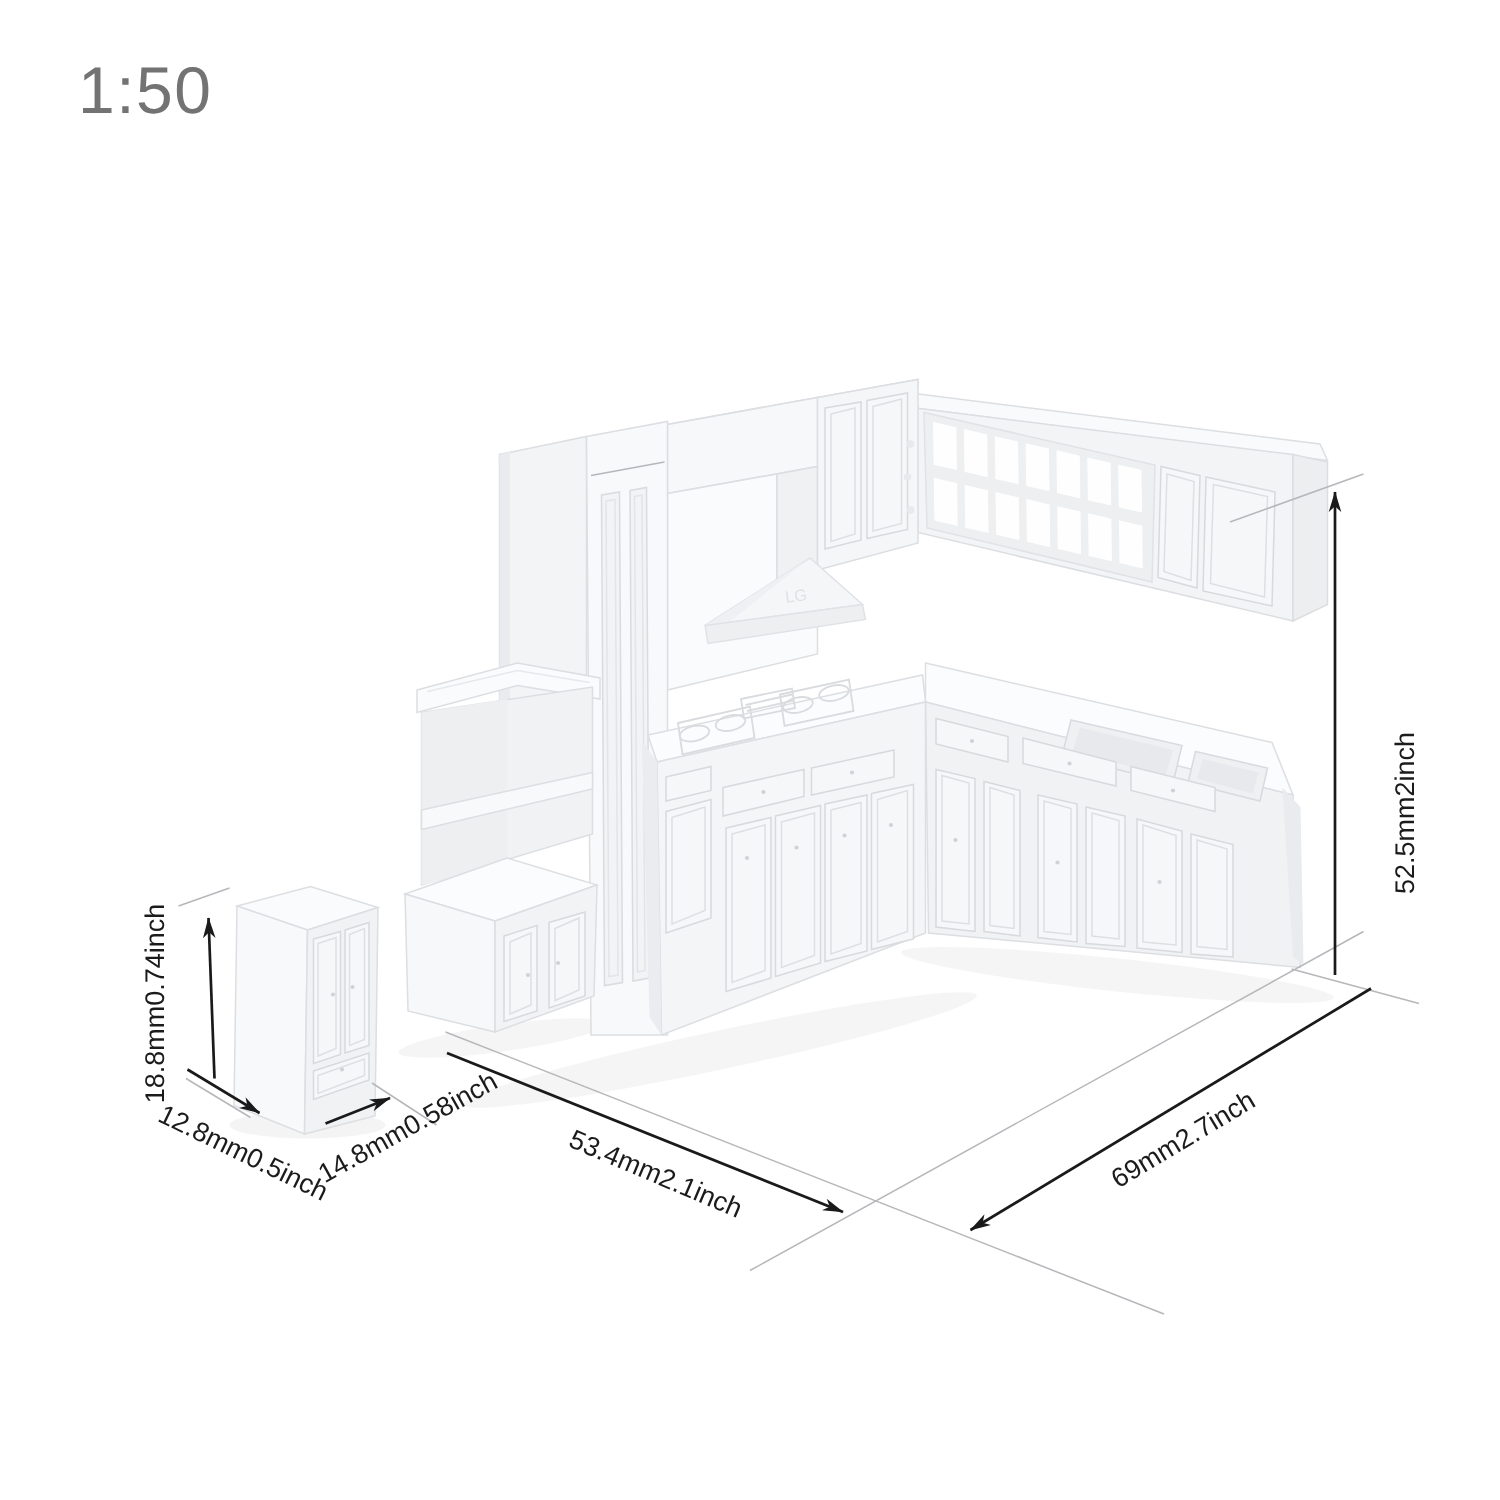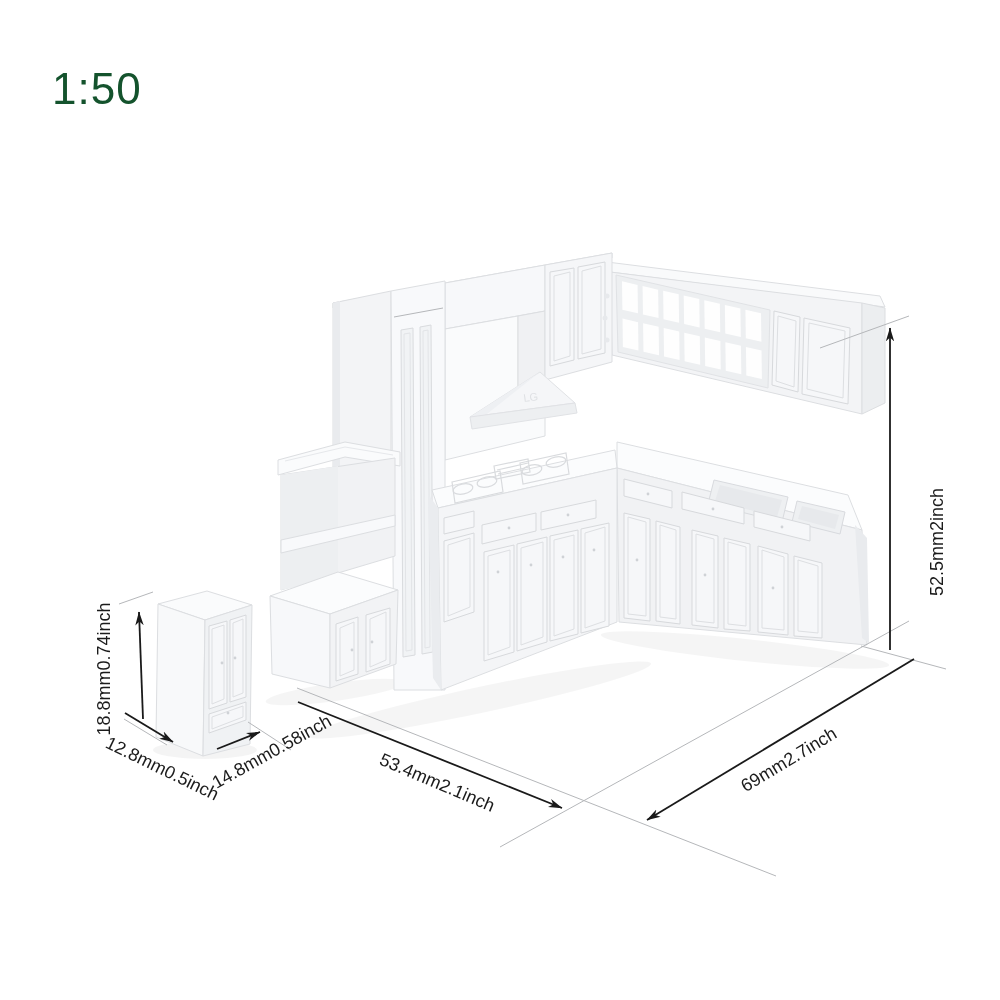--- a/index.html
+++ b/index.html
@@ -1,18 +1,18 @@
 <!DOCTYPE html>
 <html><head>
 <meta charset="utf-8">
 <style>
   html,body{margin:0;padding:0;background:#fff;}
   .canvas{position:relative;width:1000px;height:1000px;background:#ffffff;overflow:hidden;
           font-family:"Liberation Sans","DejaVu Sans",sans-serif;}
-  .scale-label{position:absolute;left:52px;top:36px;font-size:44px;color:#14532d;letter-spacing:1px;margin-top:28px;}
+  .scale-label{position:absolute;left:52px;top:36px;font-size:44px;color:#737373;letter-spacing:1px;}
   .dim{position:absolute;font-size:18px;color:#1b1b1b;white-space:nowrap;transform-origin:center;}
   .d-sh{left:104px;top:669px;transform:translate(-50%,-50%) rotate(-90deg);}
   .d-sd{left:162px;top:769px;transform:translate(-50%,-50%) rotate(26deg);}
   .d-sw{left:272px;top:752px;transform:translate(-50%,-50%) rotate(-29deg);}
   .d-lw{left:437px;top:783px;transform:translate(-50%,-50%) rotate(23deg);}
   .d-rw{left:789px;top:760px;transform:translate(-50%,-50%) rotate(-31deg);}
   .d-wh{left:937px;top:542px;transform:translate(-50%,-50%) rotate(-90deg);}
   svg{position:absolute;left:0;top:0;}
   .ln{stroke:#dcdee1;stroke-width:1;}
   .panel{fill:#f6f7f9;stroke:#d7d9dc;stroke-width:1;}

